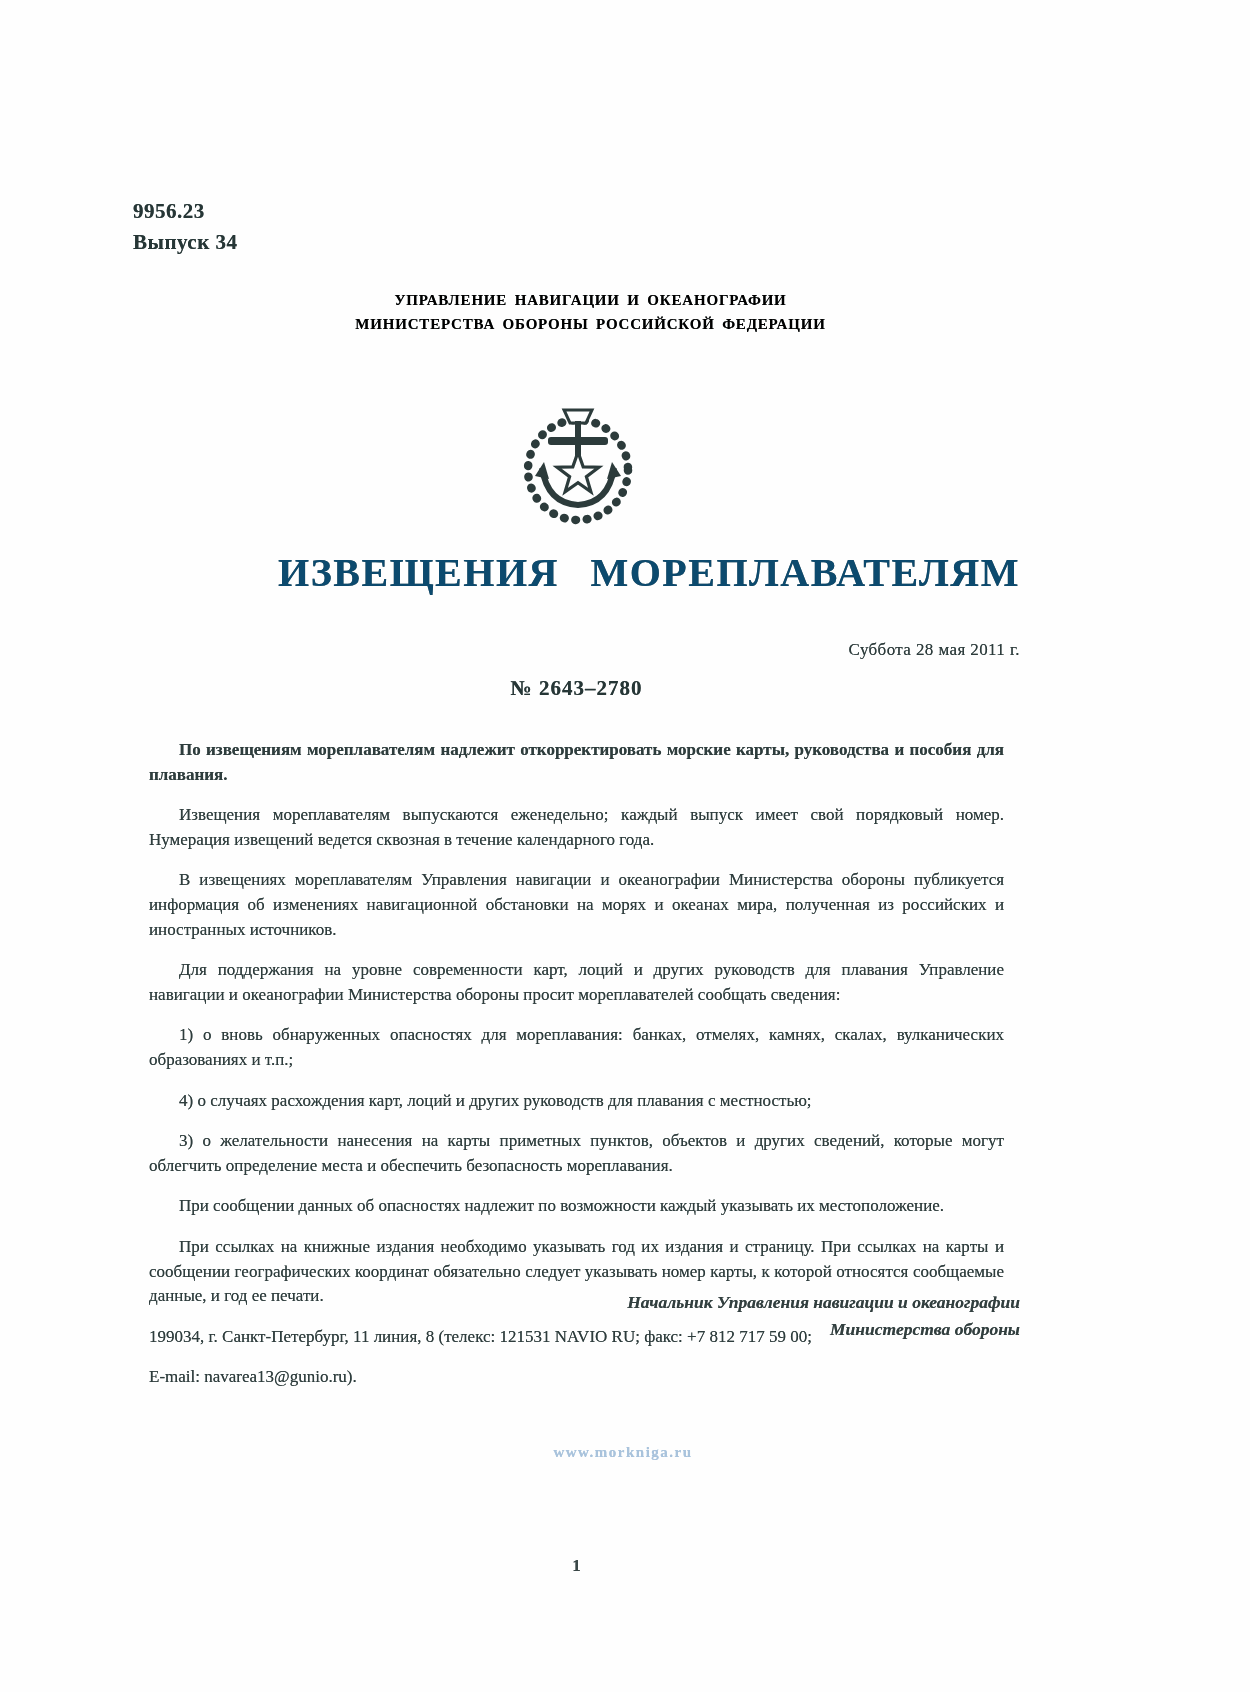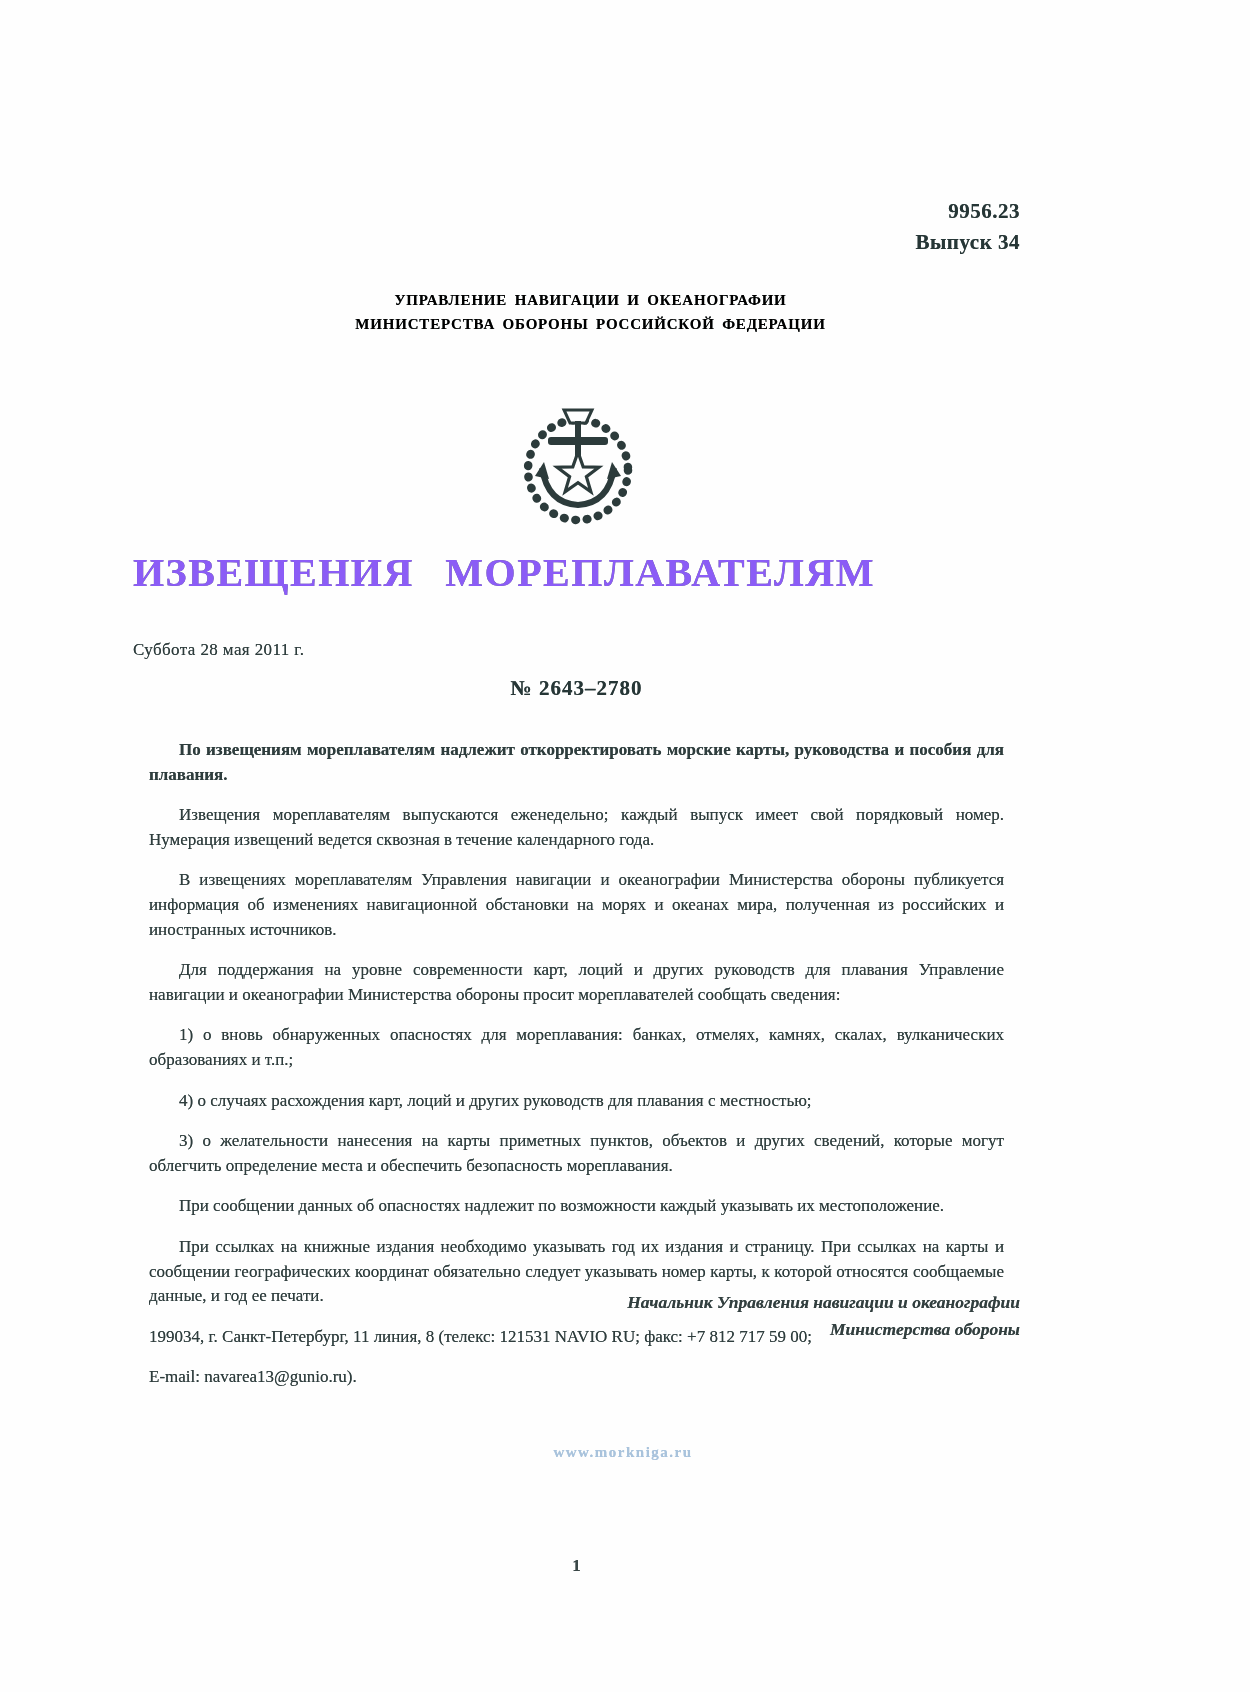--- a/index.html
+++ b/index.html
@@ -11,39 +11,39 @@
     color:#2d3c3c;
     overflow:hidden;
   }
   .scan{
     position:absolute;inset:0;
     filter:blur(0.4px);
     text-shadow:0 0 0.55px rgba(45,60,60,0.75);
   }
   .issue-block{
     position:absolute;top:196px;left:133px;width:887px;
-    text-align:right;font-weight:bold;font-size:21px;line-height:31px;
+    font-weight:bold;font-size:21px;line-height:31px;
     letter-spacing:0.5px;color:#263636;
   }
   .org{
     position:absolute;top:288px;left:147px;width:887px;
     text-align:center;font-weight:bold;font-size:15px;line-height:24px;
     letter-spacing:0.8px;word-spacing:3px;color:#000000;
   }
   .emblem{
     position:absolute;top:406px;left:520px;width:116px;height:120px;
   }
   .title{
     position:absolute;top:550px;left:133px;width:887px;margin:0;
-    text-align:left;font-weight:bold;font-size:40px;line-height:46px;
-    letter-spacing:1.5px;word-spacing:20px;color:#8b5cf6;
+    text-align:right;font-weight:bold;font-size:40px;line-height:46px;
+    letter-spacing:1.5px;word-spacing:20px;color:#0c4a6e;
   }
   .date-line{
     position:absolute;top:640px;left:133px;width:887px;
-    text-align:left;font-size:17px;letter-spacing:0.4px;color:#2d3c3c;
+    text-align:right;font-size:17px;letter-spacing:0.4px;color:#2d3c3c;
   }
   .number-range{
     position:absolute;top:676px;left:133px;width:887px;
     text-align:center;font-weight:bold;font-size:21px;letter-spacing:1px;color:#263636;
   }
   .body-text{
     position:absolute;top:722px;left:133px;width:887px;
     font-size:17px;line-height:24.6px;text-align:justify;color:#2e3d3d;
   }
   .body-text p{margin:16px;text-indent:30px;}

